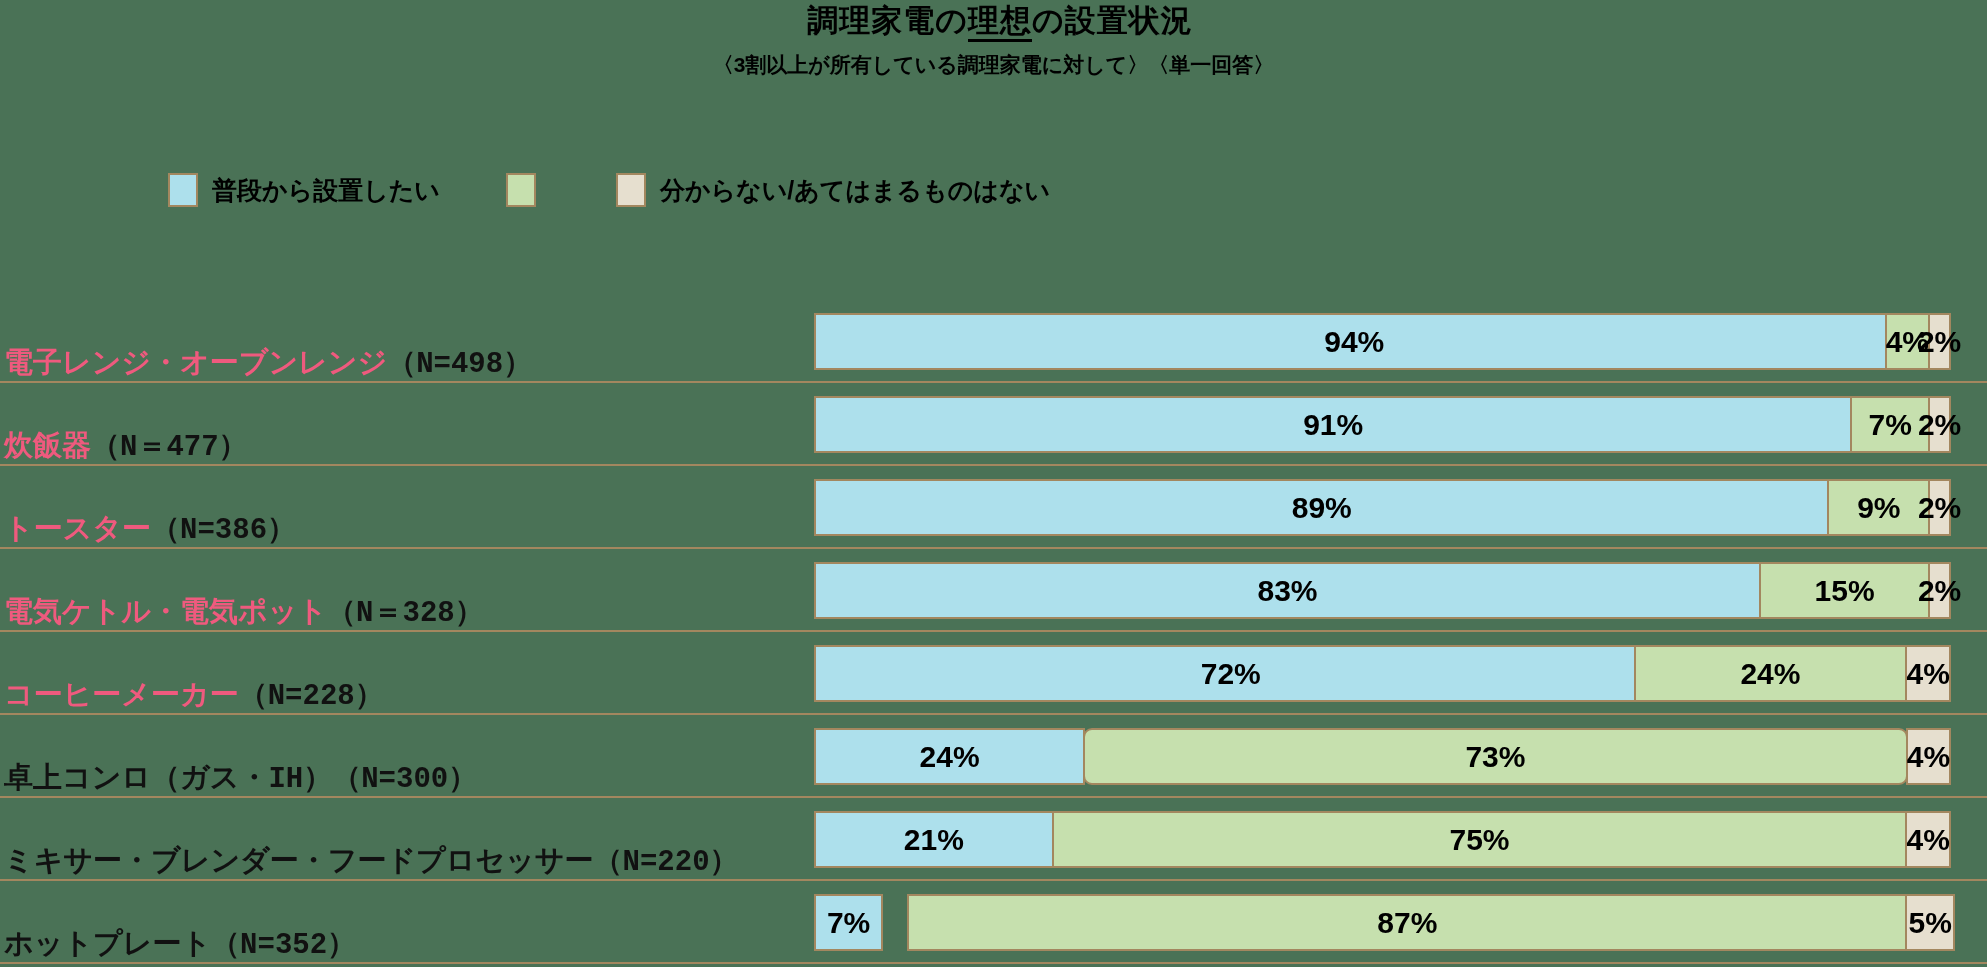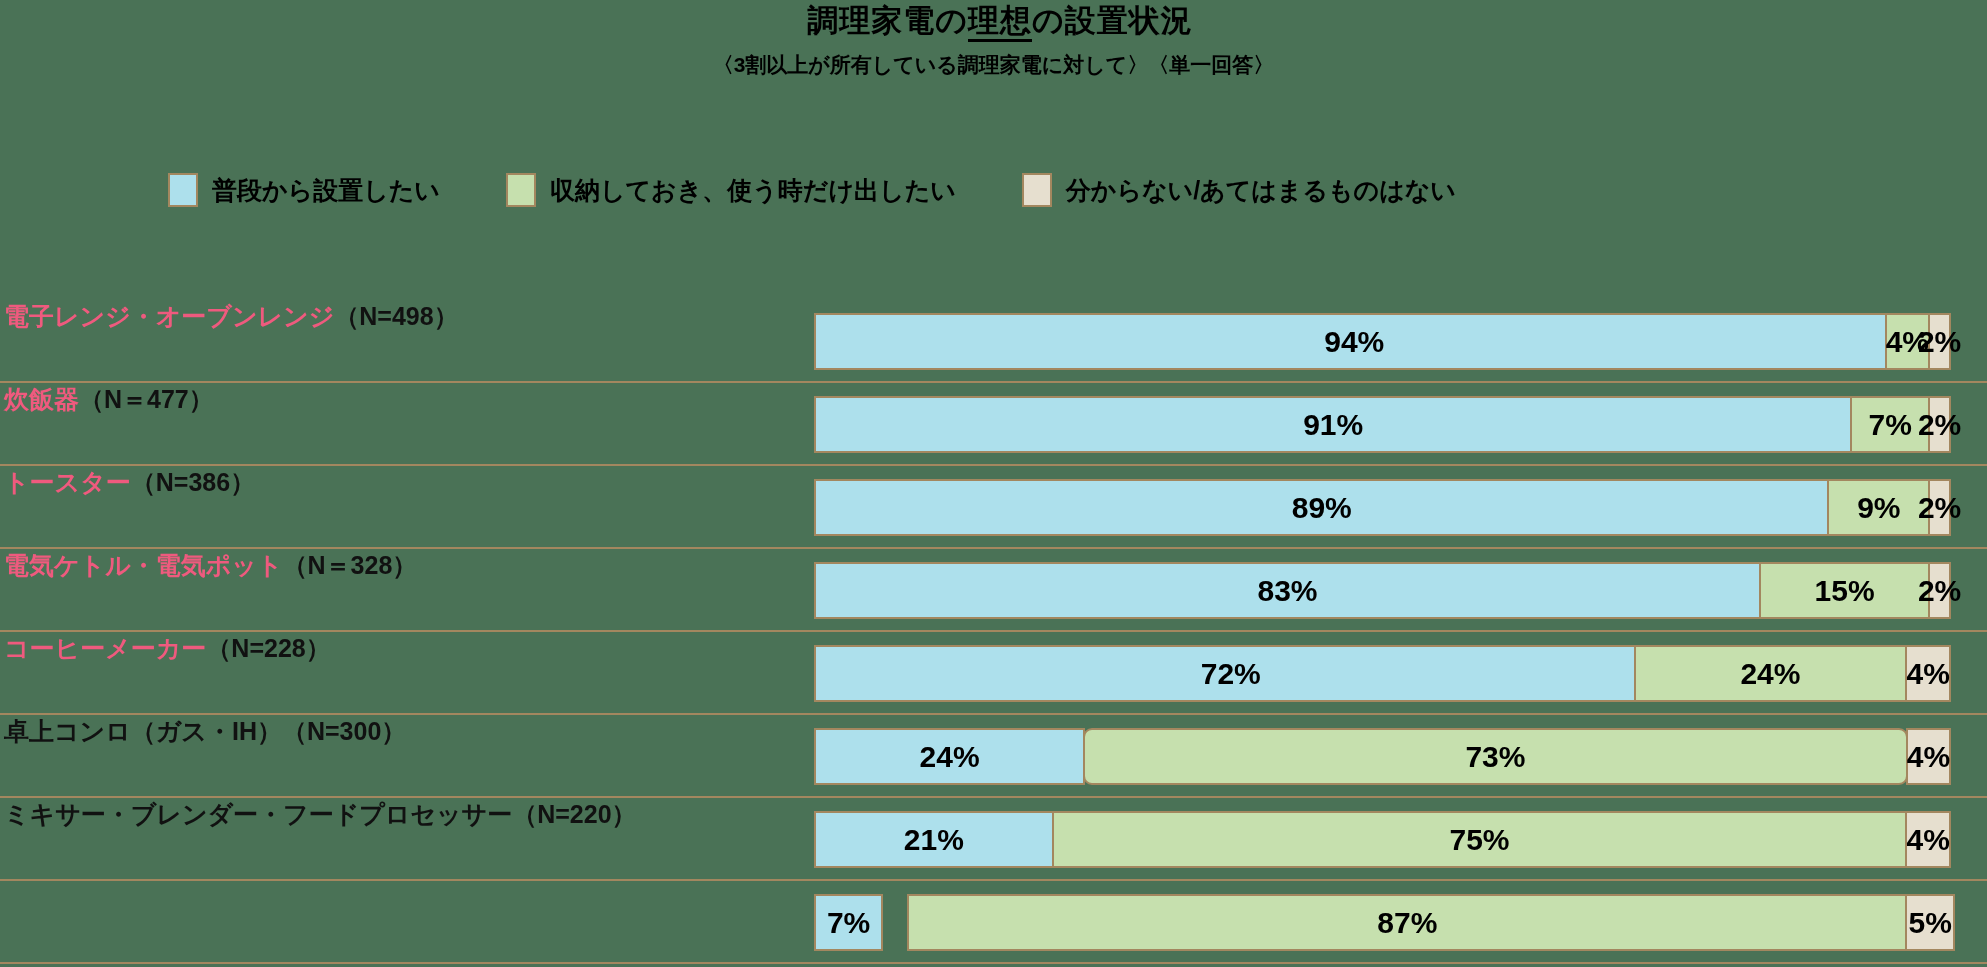--- a/index.html
+++ b/index.html
@@ -43,22 +43,22 @@
   
   .rows{position:absolute;left:0;top:300px;width:1987px;}
   .row{
     position:relative;height:83px;box-sizing:border-box;
   }
   .row .divider{
     position:absolute;left:0;right:0;bottom:0;height:2px;background:#a3875f;
   }
   .row-label{
     position:absolute;left:4px;top:0;height:83px;
-    display:flex;align-items:flex-start;
-    font-size:25px;font-weight:bold;color:#111;white-space:nowrap;
+    display:flex;align-items:flex-end;
+    font-size:29px;font-weight:bold;color:#111;white-space:nowrap;font-family:Liberation Mono, monospace;
   }
   .row-label .cat{color:#ef5a7e;}
   .row-label .cat.plain{color:#111;}
   .row-label .n{color:#111;font-weight:bold;}
 
   .bar-area{
     position:absolute;left:814px;top:13px;width:1141px;height:57px;
     display:flex;
   }
   .seg{
@@ -88,21 +88,20 @@
     <div class="chart-subtitle">〈3割以上が所有している調理家電に対して〉〈単一回答〉</div>
   </div>
 
   <div class="legend" id="legend">
       <div class="legend-item">
         <span class="legend-swatch blue"></span>
         <span class="legend-label">普段から設置したい</span>
       </div>
       <div class="legend-item">
         <span class="legend-swatch green"></span>
-        <span class="legend-label">収納しておき、使う時だけ出したい</span>
       </div>
       <div class="legend-item">
         <span class="legend-swatch beige"></span>
         <span class="legend-label">分からない/あてはまるものはない</span>
       </div>
     </div>
 
   <div class="rows" id="rows">
       <div class="row">
         <div class="row-label">
@@ -224,20 +223,24 @@
           <div class="seg green" style="width: 855.75px;">
             <span class="seg-label">75%</span>
           </div>
           <div class="seg beige overflow" style="width: 45.64px;">
             <span class="seg-label">4%</span>
           </div>
         </div>
         <div class="divider"></div>
       </div>
       <div class="row">
+        <div class="row-label">
+          <span class="cat plain">ホットプレート</span>
+          <span class="n">（N=352）</span>
+        </div>
         <div class="bar-area">
           <div class="seg blue" style="width: 80.6768px;">
             <span class="seg-label">7%</span>
           </div>
           <div class="seg green" style="width: 1177px; margin-left: 24px;">
             <span class="seg-label">87%</span>
           </div>
           <div class="seg beige overflow" style="width: 57.6263px;">
             <span class="seg-label">5%</span>
           </div>

